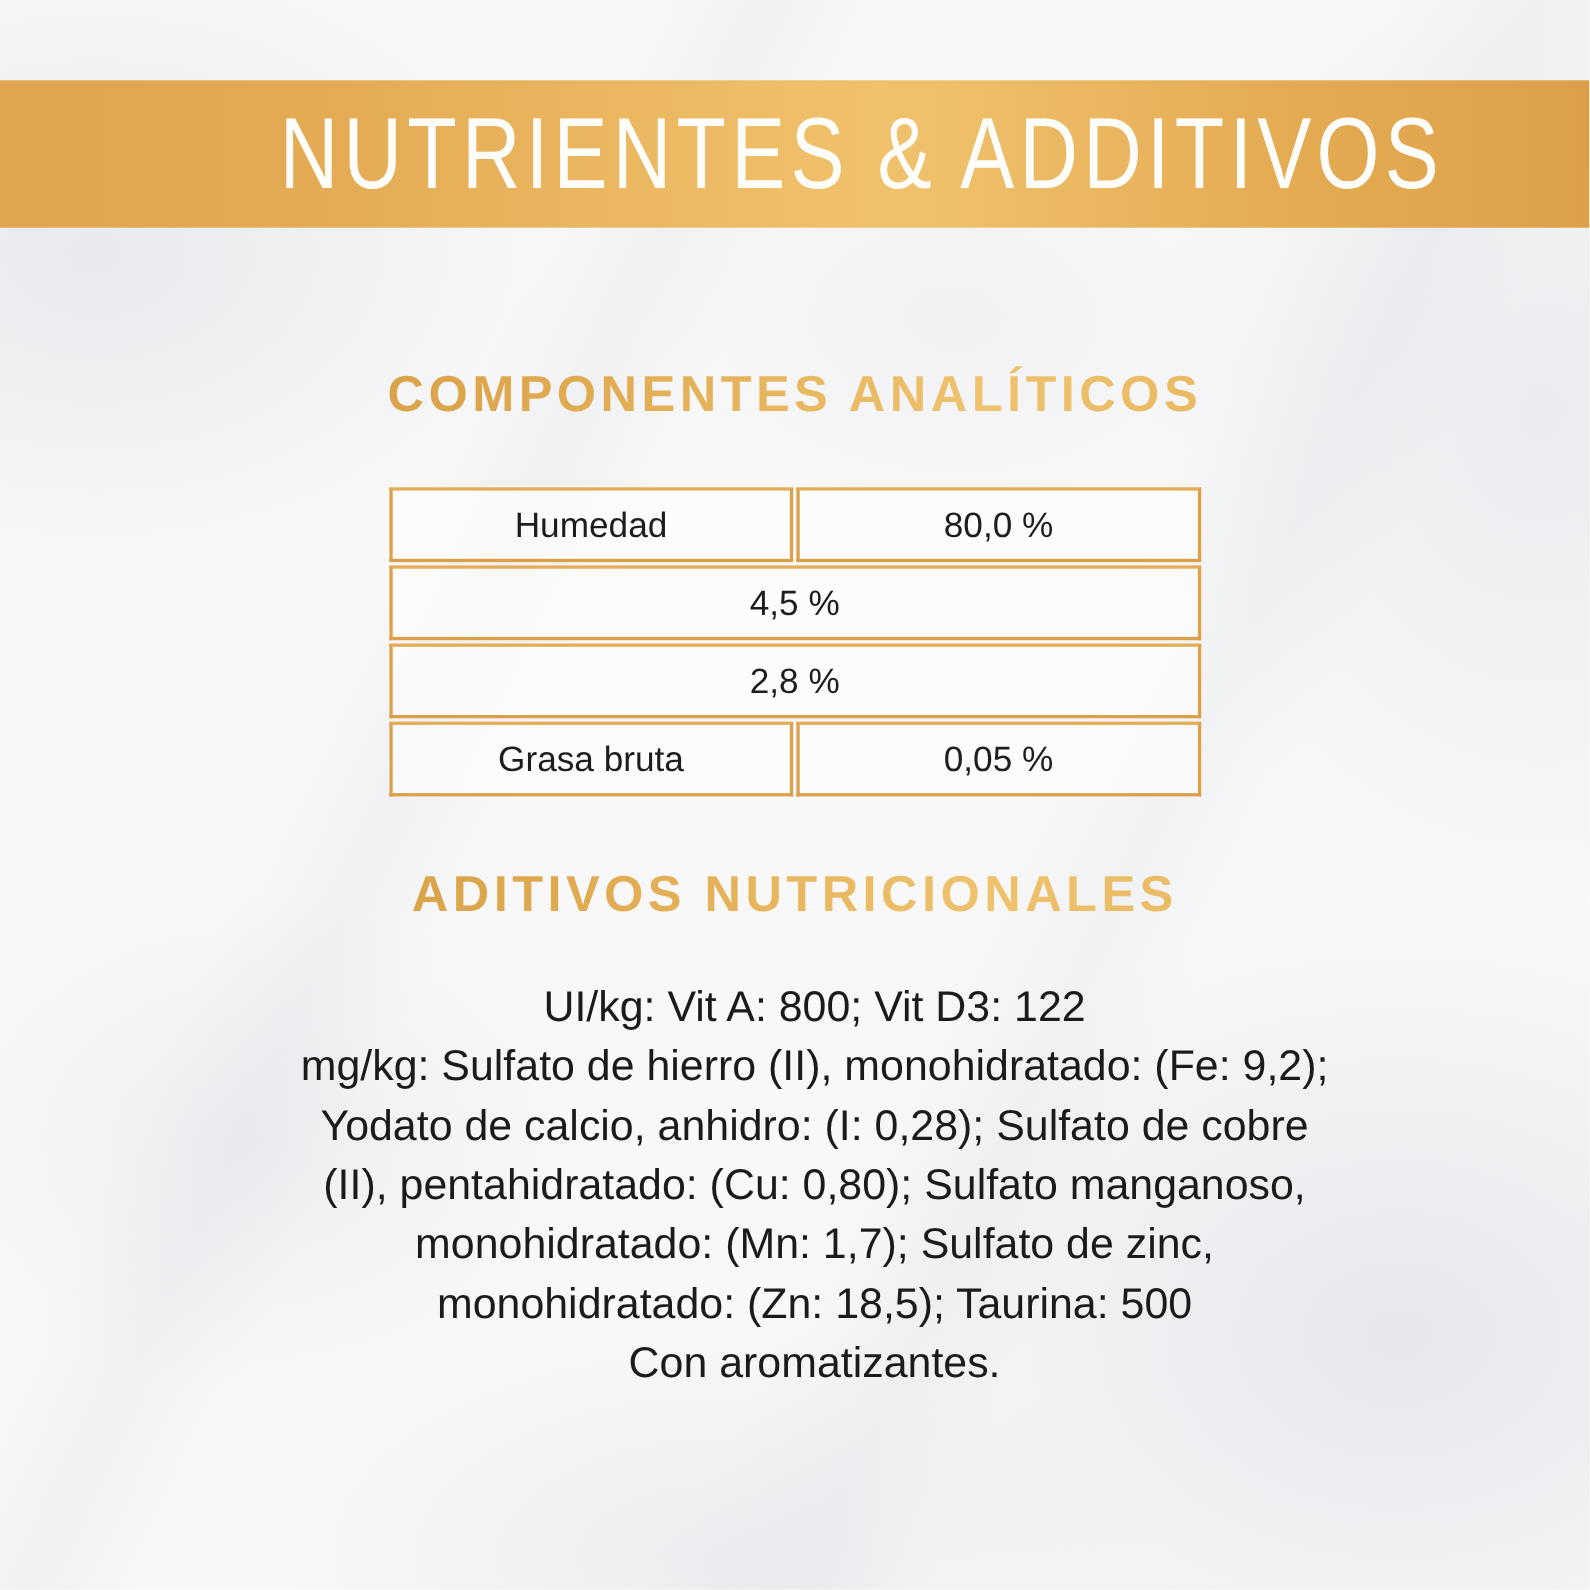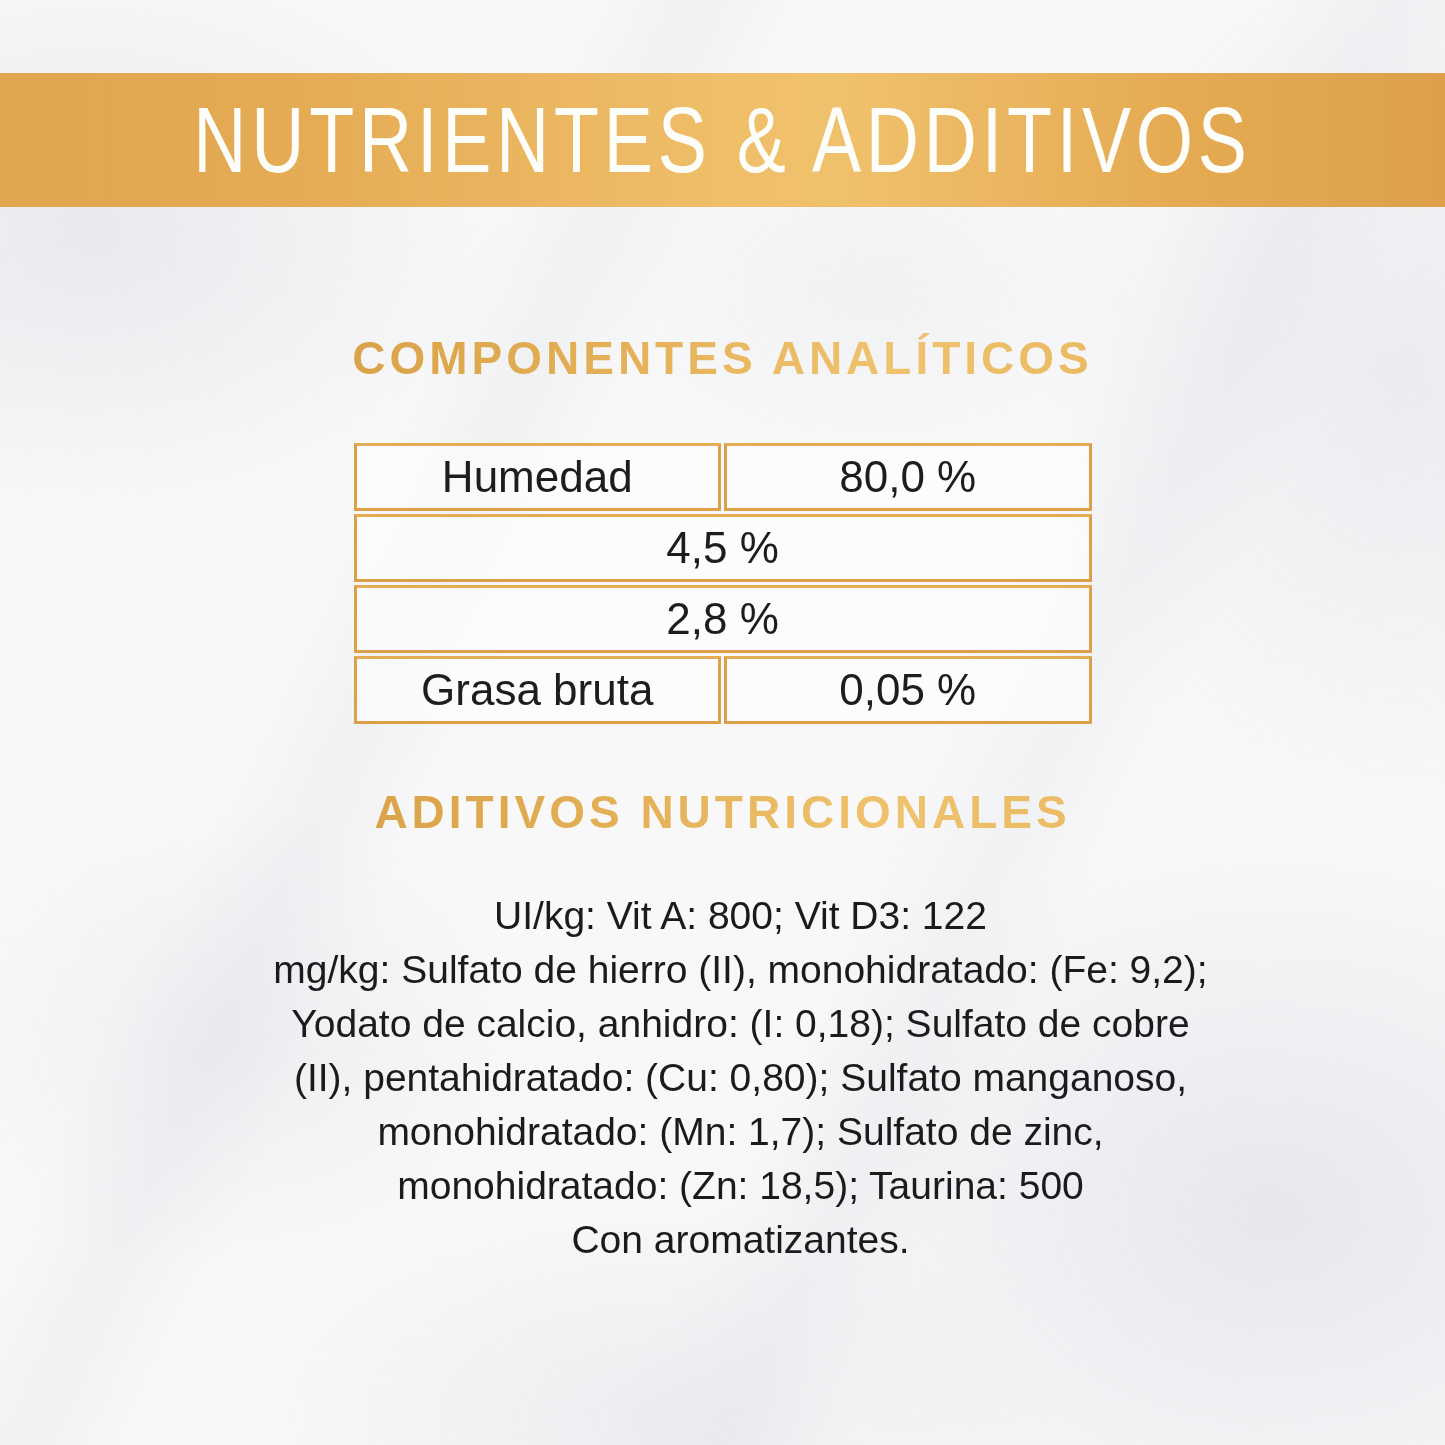--- a/index.html
+++ b/index.html
@@ -22,21 +22,21 @@
   }
 
   
   .banner {
     position: absolute;
     top: 73px; left: 0; right: 0;
     height: 134px;
     background: linear-gradient(90deg, #E0A54E 0%, #E5AC55 22%, #EFBE69 50%, #F0C16C 58%, #E5AC54 80%, #DDA048 100%);
     display: flex;
     align-items: center;
-    justify-content: center;
+    justify-content: flex-end;
   }
   .banner-title {
     display: inline-block;
     transform: scaleX(0.80);
     transform-origin: center;
     font-size: 92px;
     font-weight: 300;
     letter-spacing: 6px;
     color: #FDFDFA;
     white-space: nowrap;
@@ -77,21 +77,21 @@
   .t-cell {
     box-sizing: border-box;
     flex: 1;
     height: 68px;
     border: 3px solid #DDA04A;
     border-top-color: #E4AC55;
     background: rgba(255,255,255,0.55);
     display: flex;
     align-items: center;
     justify-content: center;
-    font-size: 44px;
+    font-size: 32px;
     color: #1D1D1F;
     white-space: nowrap;
   }
 
   
   .additives-text {
     margin-top: 52px;
     text-align: center;
     font-size: 39px;
     line-height: 54px;
@@ -125,20 +125,20 @@
       <div class="t-cell">Grasa bruta</div>
       <div class="t-cell">0,05 %</div>
     </div>
   </div>
 
   <div class="gold-heading heading-additives">ADITIVOS NUTRICIONALES</div>
 
   <div class="additives-text">
     <div class="p-line">UI/kg: Vit A: 800; Vit D3: 122</div>
     <div class="p-line">mg/kg: Sulfato de hierro (II), monohidratado: (Fe: 9,2);</div>
-    <div class="p-line">Yodato de calcio, anhidro: (I: 0,18); Sulfato de cobre</div>
+    <div class="p-line">Yodato de calcio, anhidro: (I: 0,28); Sulfato de cobre</div>
     <div class="p-line">(II), pentahidratado: (Cu: 0,80); Sulfato manganoso,</div>
     <div class="p-line">monohidratado: (Mn: 1,7); Sulfato de zinc,</div>
     <div class="p-line">monohidratado: (Zn: 18,5); Taurina: 500</div>
     <div class="p-line">Con aromatizantes.</div>
   </div>
 
 </div>
 
 </body></html>

